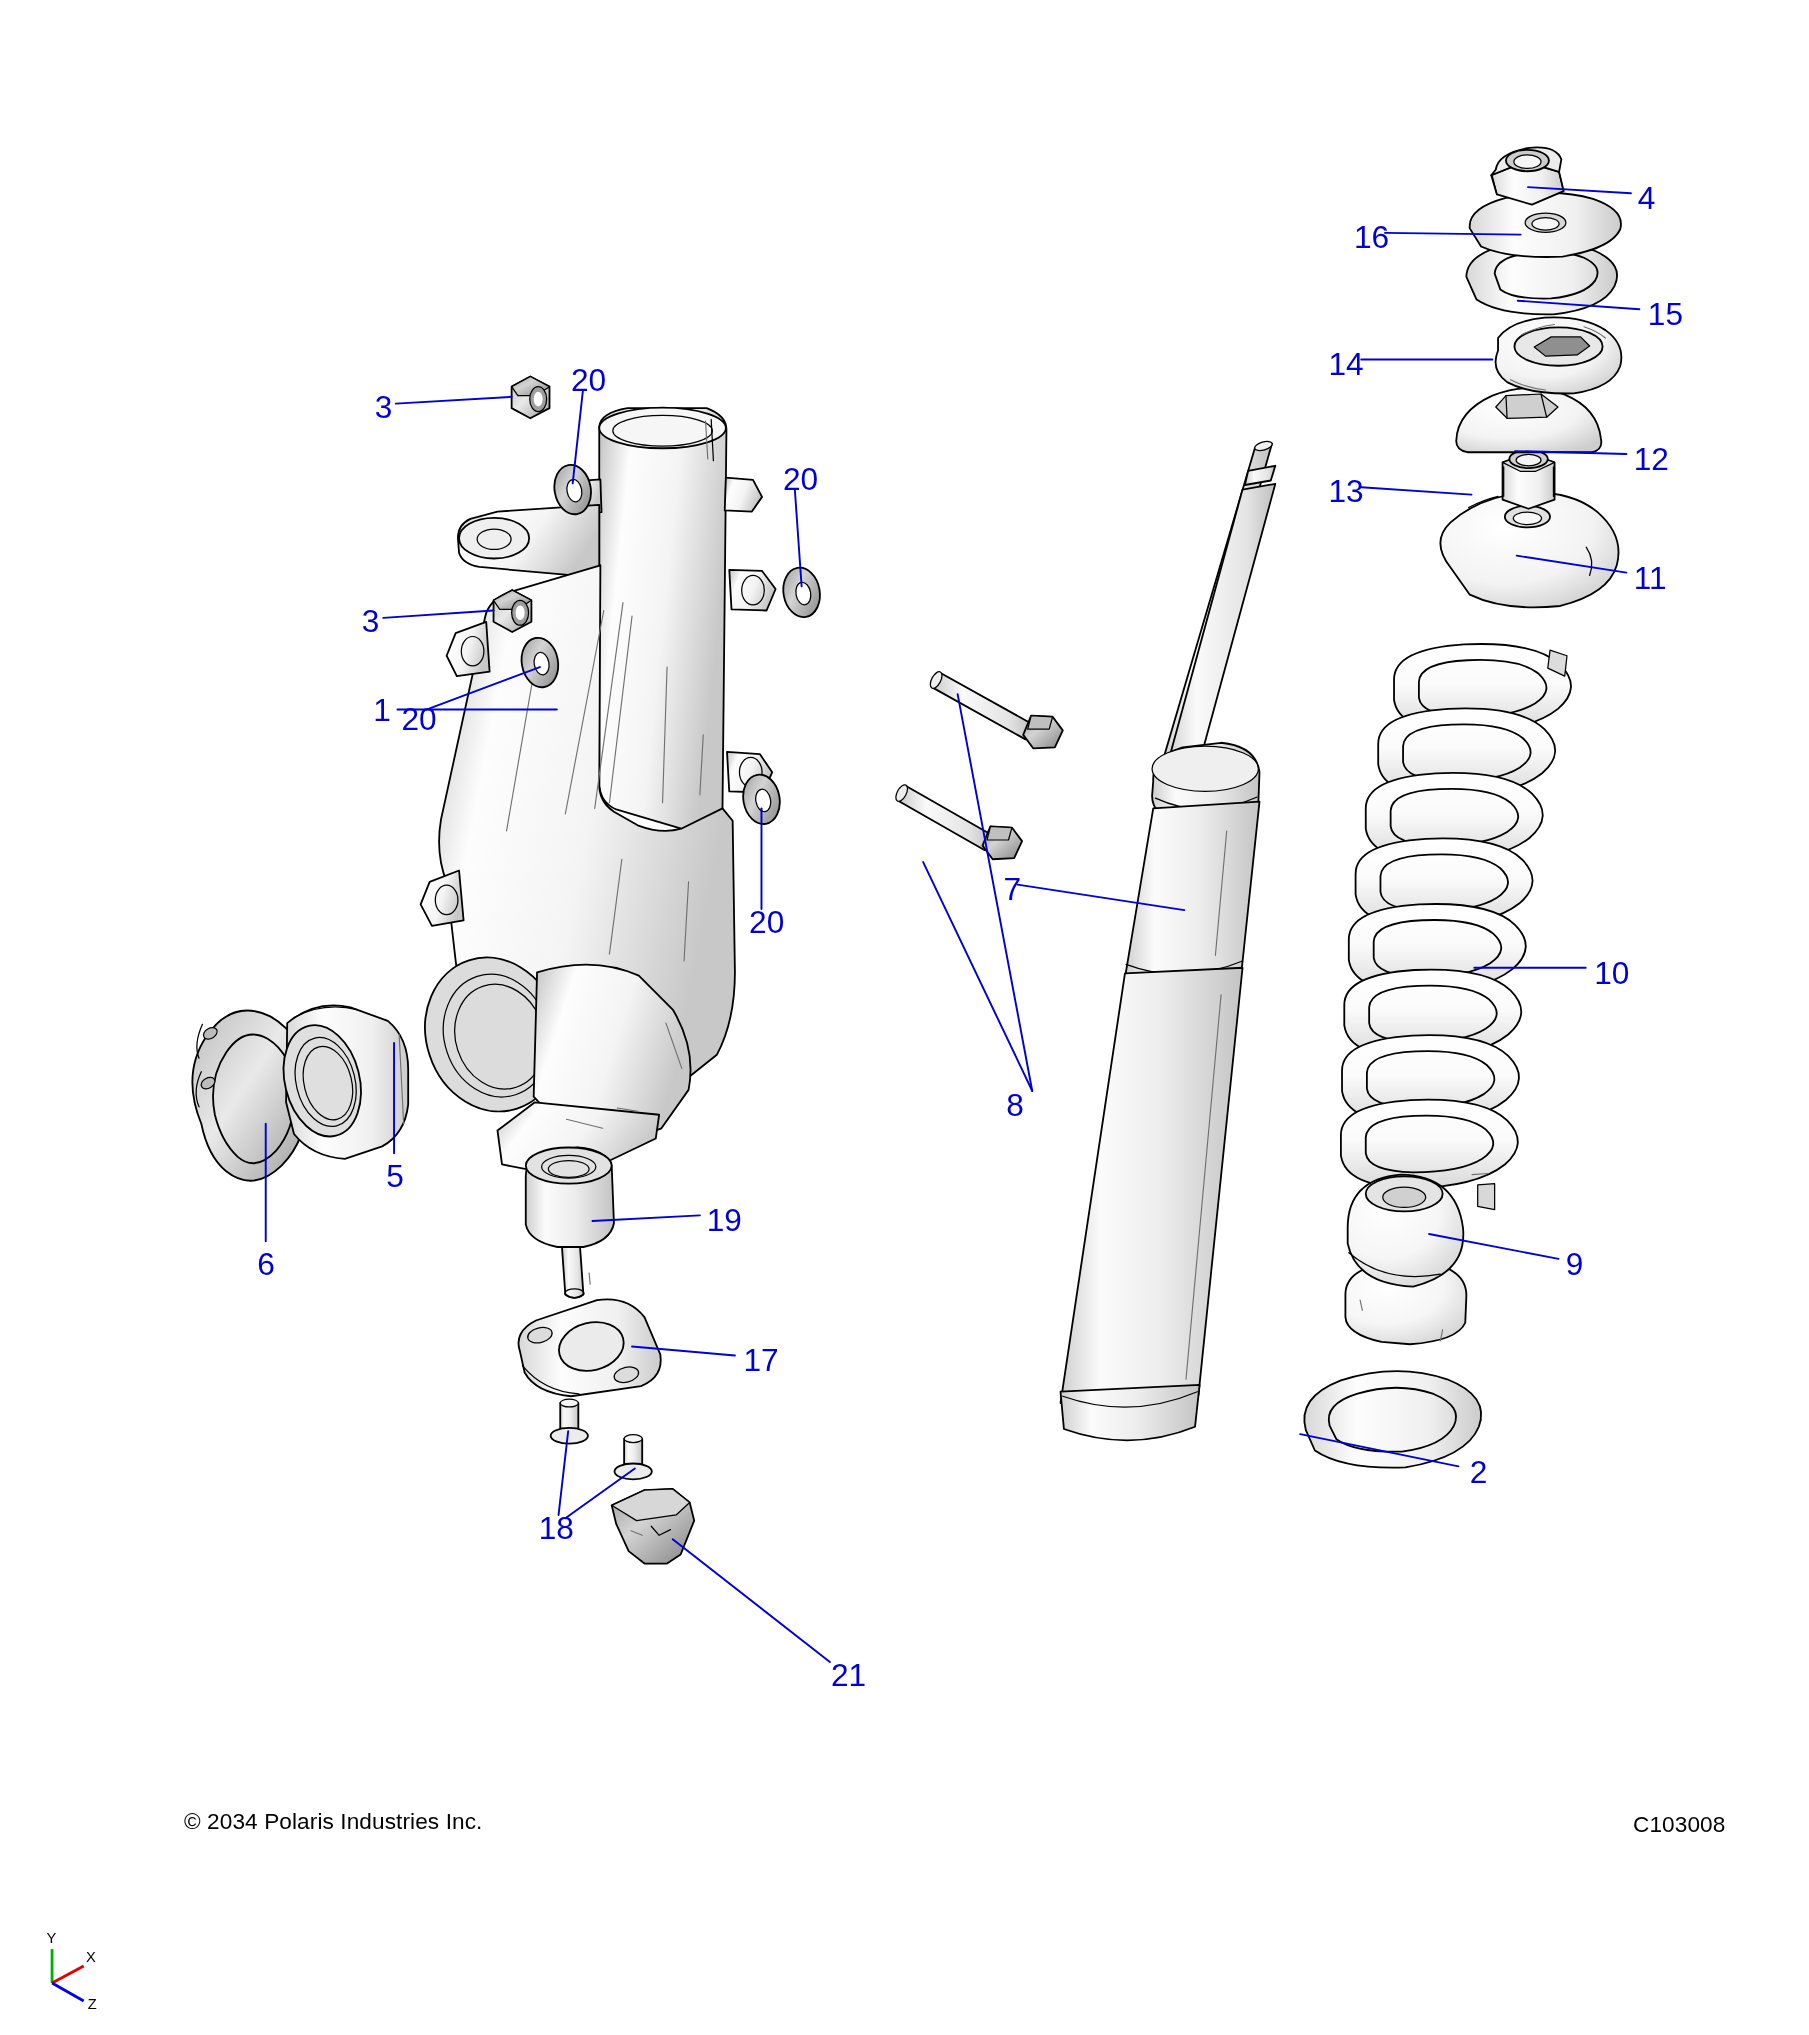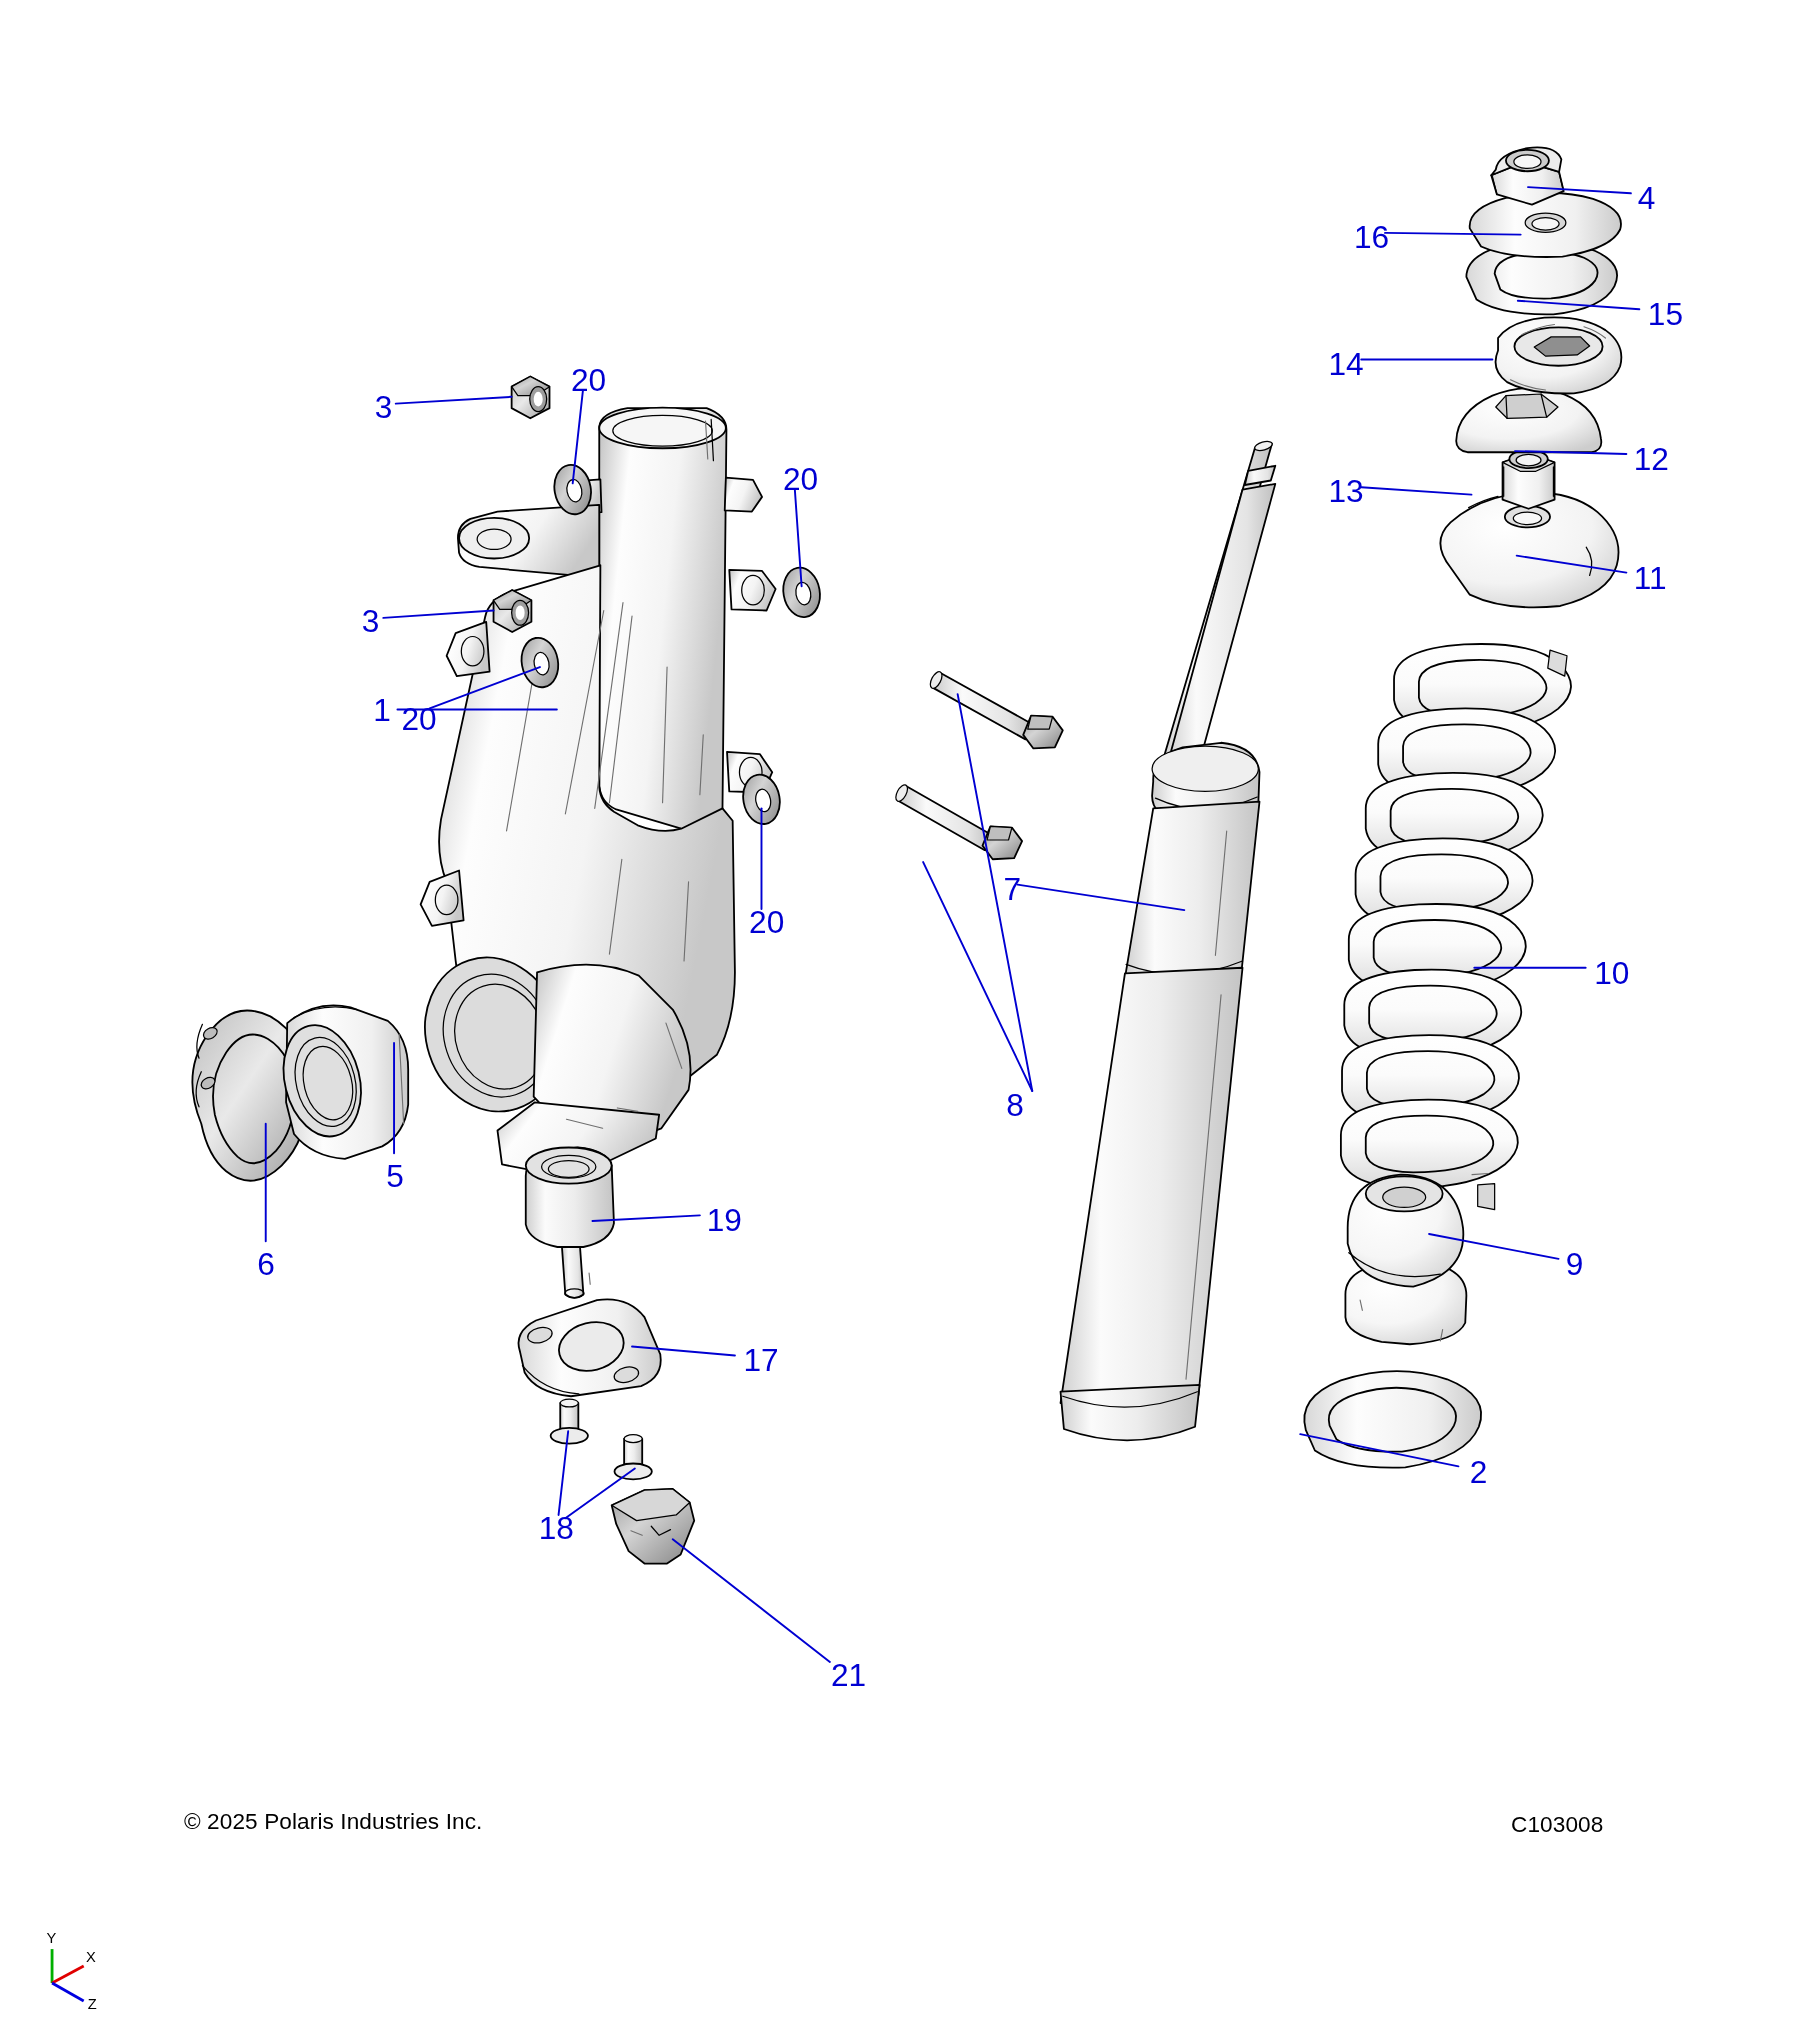--- a/index.html
+++ b/index.html
@@ -26,21 +26,21 @@
   }
   .footer-text {
     position: absolute;
     font-family: "Liberation Sans", sans-serif;
     font-size: 22.6px;
     color: #000000;
     white-space: nowrap;
     letter-spacing: 0.1px;
   }
   #copyright-notice { left: 184px; top: 1809px; }
-  #drawing-number   { left: 1511px; top: 1812px; }
+  #drawing-number   { left: 1633px; top: 1812px; }
 </style>
 </head>
 <body>
 
 <div id="sheet">
 
   <svg id="artwork" viewBox="0 0 3200 3600" xmlns="http://www.w3.org/2000/svg">
     <defs>
       <linearGradient id="gMetalV" x1="0" y1="0" x2="1" y2="0">
         <stop offset="0%" stop-color="#cfcfcf"></stop>
@@ -525,18 +525,18 @@
     <g>
       <line x1="92" y1="3508" x2="92" y2="3448" stroke="#00b000" stroke-width="5"></line>
       <line x1="92" y1="3508" x2="148" y2="3478" stroke="#e00000" stroke-width="5"></line>
       <line x1="92" y1="3508" x2="148" y2="3540" stroke="#0000e0" stroke-width="5"></line>
       <text x="82" y="3438" fill="#000000" font-family="Liberation Sans, sans-serif" font-size="26">Y</text>
       <text x="152" y="3470" fill="#000000" font-family="Liberation Sans, sans-serif" font-size="26">X</text>
       <text x="155" y="3554" fill="#000000" font-family="Liberation Sans, sans-serif" font-size="26">Z</text>
     </g>
   </svg>
 
-  <div class="footer-text" id="copyright-notice">© 2025 Polaris Industries Inc.</div>
+  <div class="footer-text" id="copyright-notice">© 2034 Polaris Industries Inc.</div>
 
   <div class="footer-text" id="drawing-number">C103008</div>
 
 </div>
 
 
 </body></html>

